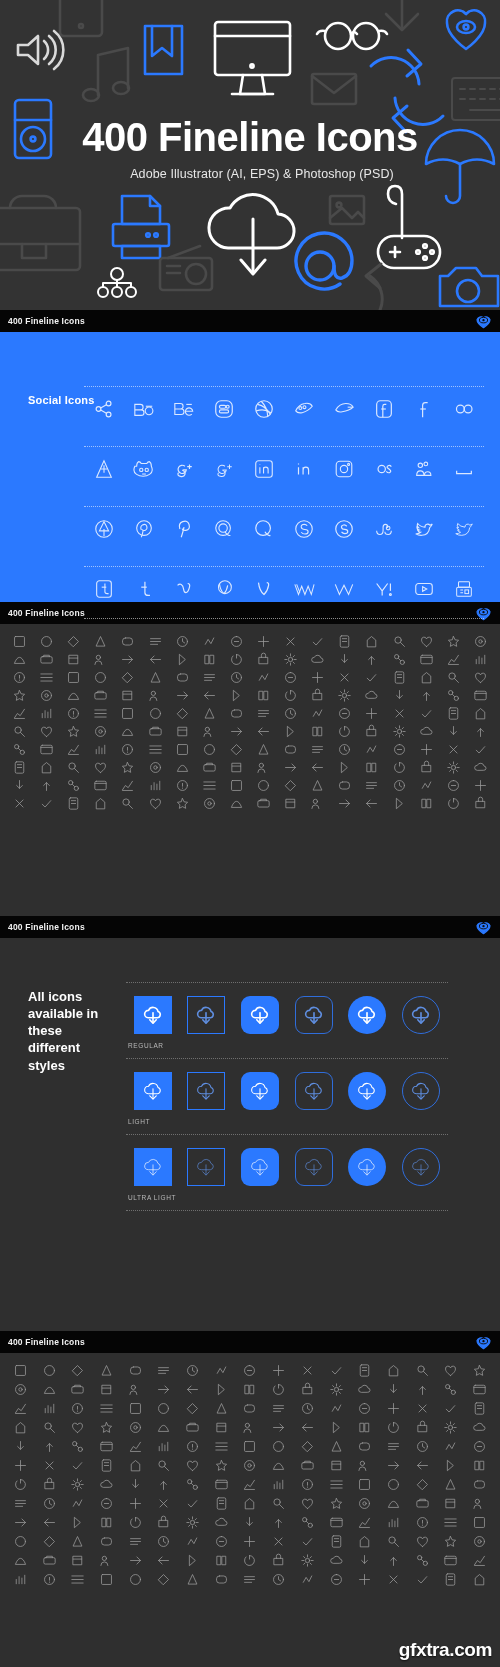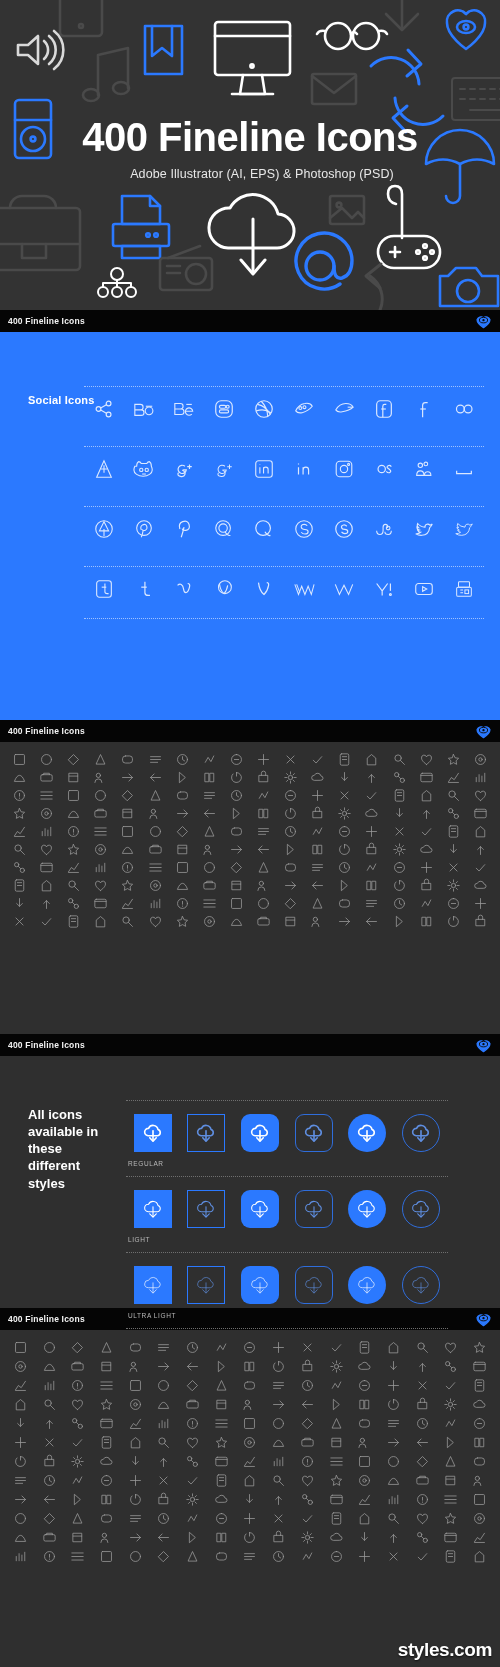--- a/index.html
+++ b/index.html
@@ -15,37 +15,37 @@
   .hero-center{position:absolute;left:0;right:0;top:116px;text-align:center;z-index:5;}
   .hero-title{color:#ffffff;font-size:40px;font-weight:bold;letter-spacing:-0.5px;line-height:1.05;}
   .hero-sub{color:#e8e8e8;font-size:12.5px;margin-top:9px;letter-spacing:0.1px;margin-left:24px;}
 
   
   .bar{height:22px;background:#050505;display:flex;align-items:center;justify-content:space-between;padding:0 8px;box-sizing:border-box;}
   .bar-title{color:#f2f2f2;font-size:8.5px;font-weight:bold;letter-spacing:.2px;}
   .bar-logo{width:17px;height:15px;}
 
   
-  .social{background:#2b79ff;height:388px;position:relative;box-sizing:border-box;padding-left:28px;}
+  .social{background:#2b79ff;height:270px;position:relative;box-sizing:border-box;padding-left:28px;}
   .social-label{position:absolute;left:28px;top:62px;color:#ffffff;font-size:11px;font-weight:bold;letter-spacing:.2px;}
   .social-rows{position:absolute;left:84px;right:16px;top:46px;}
   .srow{position:relative;padding:8px 0 8px 0;}
   .sep{height:1px;border-top:1px dotted rgba(255,255,255,.55);}
   .sgrid{display:grid;grid-template-columns:repeat(10,1fr);align-items:center;justify-items:center;height:42px;}
   .sgrid .ic svg{stroke:#dbe8ff;}
 
   
   .gridsec{background:#2f2f2f;padding:9px 6px 9px 6px;box-sizing:border-box;}
   .ggrid{display:grid;justify-items:center;align-items:center;}
   .ggrid .ic svg{stroke:#9a9a9a;}
   .g18{grid-template-columns:repeat(18,1fr);row-gap:1px;}
   .g17{grid-template-columns:repeat(17,1fr);row-gap:2px;}
 
   
-  .styles{background:#2f2f2f;height:252px;position:relative;box-sizing:border-box;}
+  .styles{background:#2f2f2f;height:393px;position:relative;box-sizing:border-box;}
   .styles-head{position:absolute;left:28px;top:50px;color:#ffffff;font-size:13px;font-weight:bold;line-height:1.32;width:80px;}
   .styles-body{position:absolute;left:126px;right:52px;top:44px;}
   .dotline{height:0;border-top:1px dotted #6f6f6f;}
   .styrow{padding:6px 0 2px 0;}
   .stygrid{display:grid;grid-template-columns:repeat(6,1fr);justify-items:center;align-items:center;height:52px;}
   .stylabel{color:#b9b9b9;font-size:6.5px;letter-spacing:.6px;padding:1px 0 7px 2px;}
   .chip{width:38px;height:38px;display:flex;align-items:center;justify-content:center;box-sizing:border-box;}
   .chip.sq-fill{background:#2b79ff;}
   .chip.sq-out{border:1px solid #2b79ff;}
   .chip.rs-fill{background:#2b79ff;border-radius:9px;}
@@ -2780,14 +2780,14 @@
           </svg>
         </span>
         <span class="ic">
           <svg width="17" height="17" viewBox="0 0 24 24" fill="none" stroke="#9a9a9a" stroke-width="1.1" stroke-linecap="round" stroke-linejoin="round">
             <path d="M6 19 V10 L12 5 L18 10 v9 Z"></path>
           </svg>
         </span>
       </div>
   </div>
 
-  <div class="wm">styles.com</div>
+  <div class="wm">gfxtra.com</div>
 </div>
 
 </body></html>

